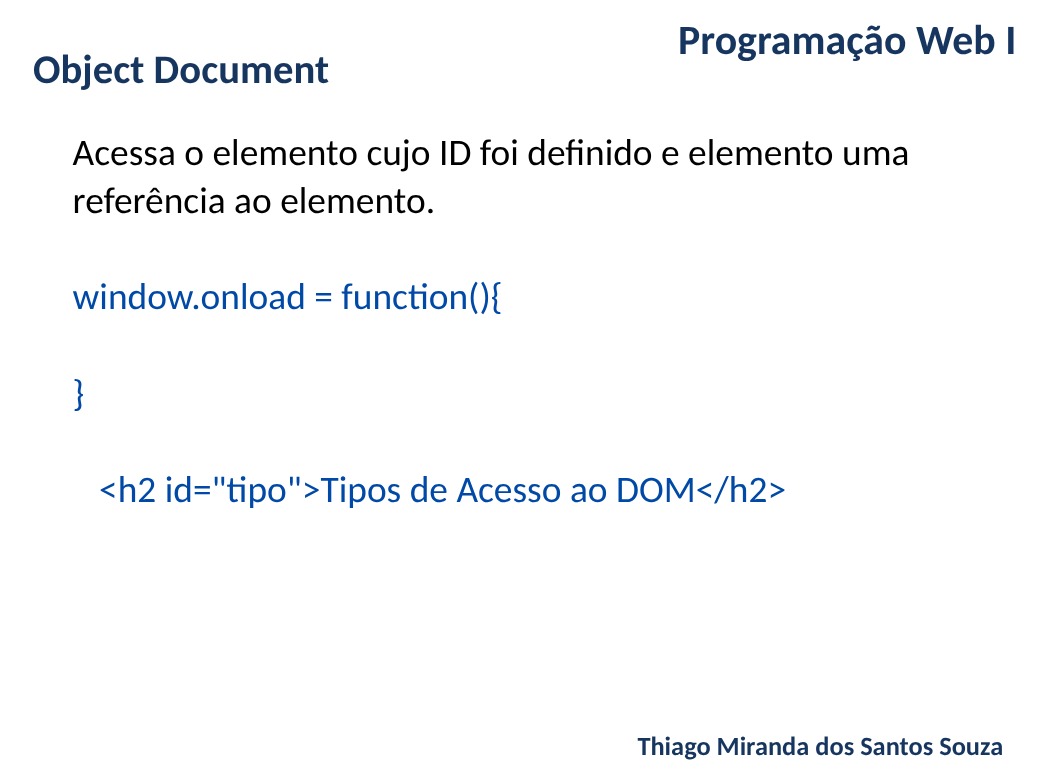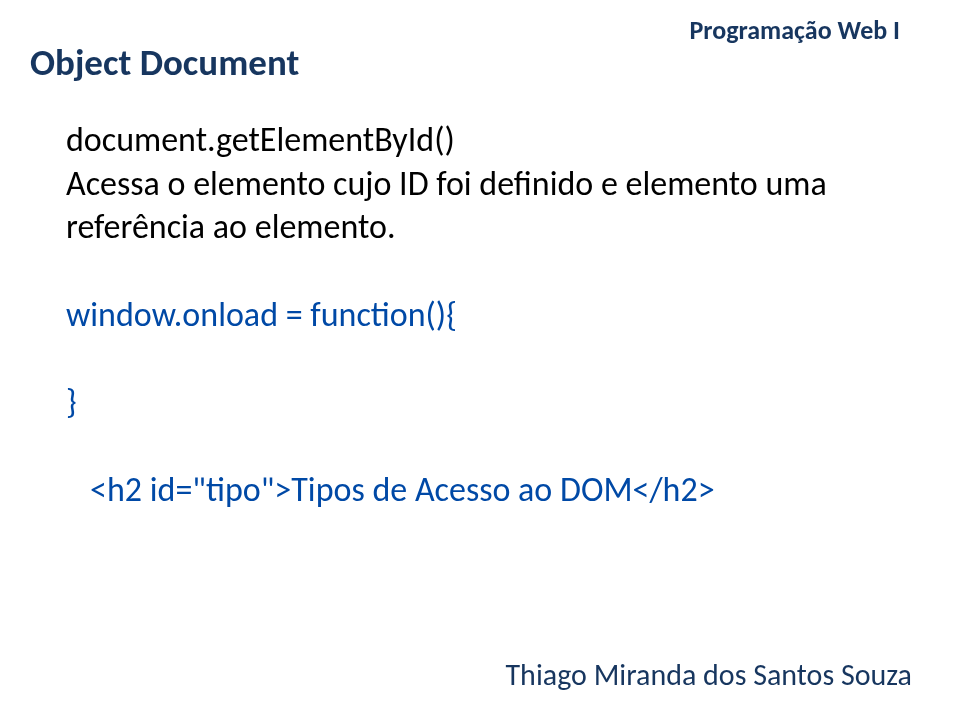--- a/index.html
+++ b/index.html
@@ -7,22 +7,22 @@
     width: 960px;
     height: 711px;
     background: #fff;
     font-family: Calibri, "Segoe UI", Arial, sans-serif;
     position: relative;
     overflow: hidden;
   }
   .header-right {
     position: absolute;
     top: 14px;
-    right: 60px;
-    font-size: 26px;
+    right: 36px;
+    font-size: 38px;
     font-weight: bold;
     color: #17365f;
   }
   .title {
     position: absolute;
     top: 40px;
     left: 30px;
     font-size: 37px;
     font-weight: bold;
     color: #17365f;
@@ -37,34 +37,33 @@
     color: #000;
   }
   .content .method { color: #000; }
   .blue { color: #0049a6; margin-top: 44px; }
   .indent { padding-left: 24px; }
   .block { margin-top: 14px; }
   .footer {
     position: absolute;
     bottom: 18px;
     right: 48px;
-    font-size: 30px;
-    font-weight: normal;
+    font-size: 24px;
+    font-weight: bold;
     color: #17365f;
   }
 </style>
 </head>
 <body>
 
 <div class="header-right">Programação Web I</div>
 
 <div class="title">Object Document</div>
 
 <div class="content">
-  <div class="method">document.getElementById()</div>
   <div>Acessa o elemento cujo ID foi definido e elemento uma</div>
   <div>referência ao elemento.</div>
 
   <div class="blue">window.onload = function(){</div>
   <div class="blue">}</div>
 
   <div class="block">
     <div class="blue indent">
       <span>&lt;h2 id=</span><span>"</span><span>tipo</span><span>"</span><span>&gt;Tipos de Acesso ao DOM&lt;/h2&gt;</span>
     </div>

